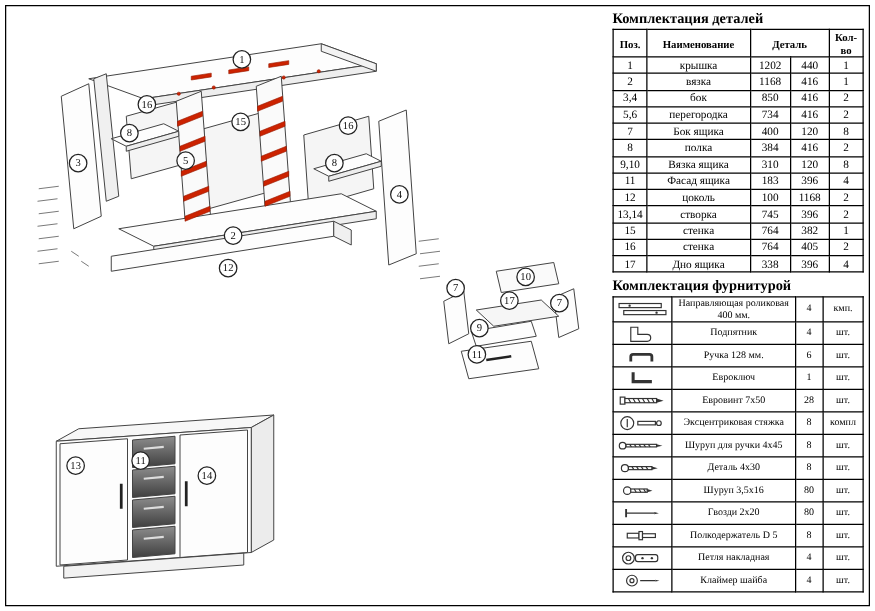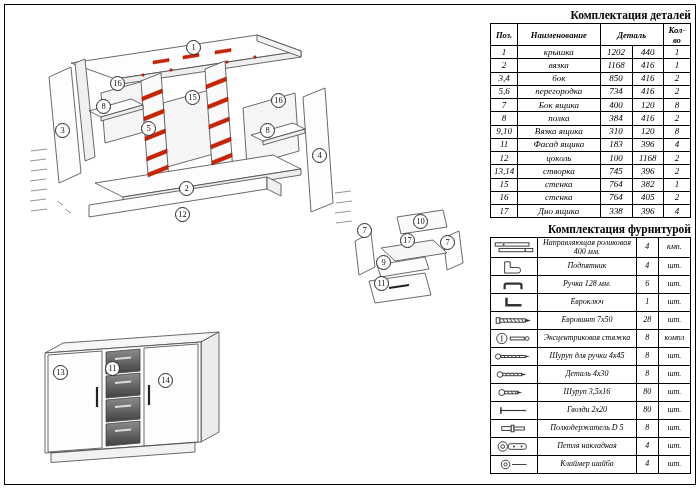--- a/index.html
+++ b/index.html
@@ -4,22 +4,22 @@
 <style>
   html,body{margin:0;padding:0;background:#fff;width:700px;height:489px;overflow:hidden;
     font-family:"Liberation Serif",serif;}
   .page{position:absolute;left:4px;top:4px;width:690px;height:479px;border:1.5px solid #000;background:#fff;}
   .drawing-area{position:absolute;left:0;top:0;width:484px;height:477px;}
   .drawing-area svg{position:absolute;left:0;top:0;}
   .callout{position:absolute;width:13px;height:13px;border:1px solid #222;border-radius:50%;
     background:#fff;display:flex;align-items:center;justify-content:center;
     font:8.5px "Liberation Serif",serif;color:#111;line-height:1;}
   .tables-area{position:absolute;left:485px;top:3px;width:201px;}
-  .tbl-title{font-weight:bold;font-size:11.5px;text-align:right;margin:1px 0 2px 0;}
-  table{border-collapse:collapse;width:100%;table-layout:fixed;font-style:italic;}
+  .tbl-title{font-weight:bold;font-size:11.5px;text-align:left;margin:1px 0 2px 0;}
+  table{border-collapse:collapse;width:100%;table-layout:fixed;}
   th,td{border:1px solid #000;text-align:center;padding:0.5px 1px;overflow:hidden;}
   .parts-table th{font-size:8.6px;font-weight:bold;}
   .parts-table td{font-size:9px;line-height:1.25;}
   .hardware-block{margin-top:5px;}
   .hw-table td{font-size:8px;line-height:1.1;}
   .hw-table td.icon-cell{padding:1px 1px;}
   .hw-table td.icon-cell svg{display:block;margin:0 auto;}
   .hl{fill:var(--hl,#cc2200);stroke:#991a00;stroke-width:0.5;}
 </style>
 </head>

